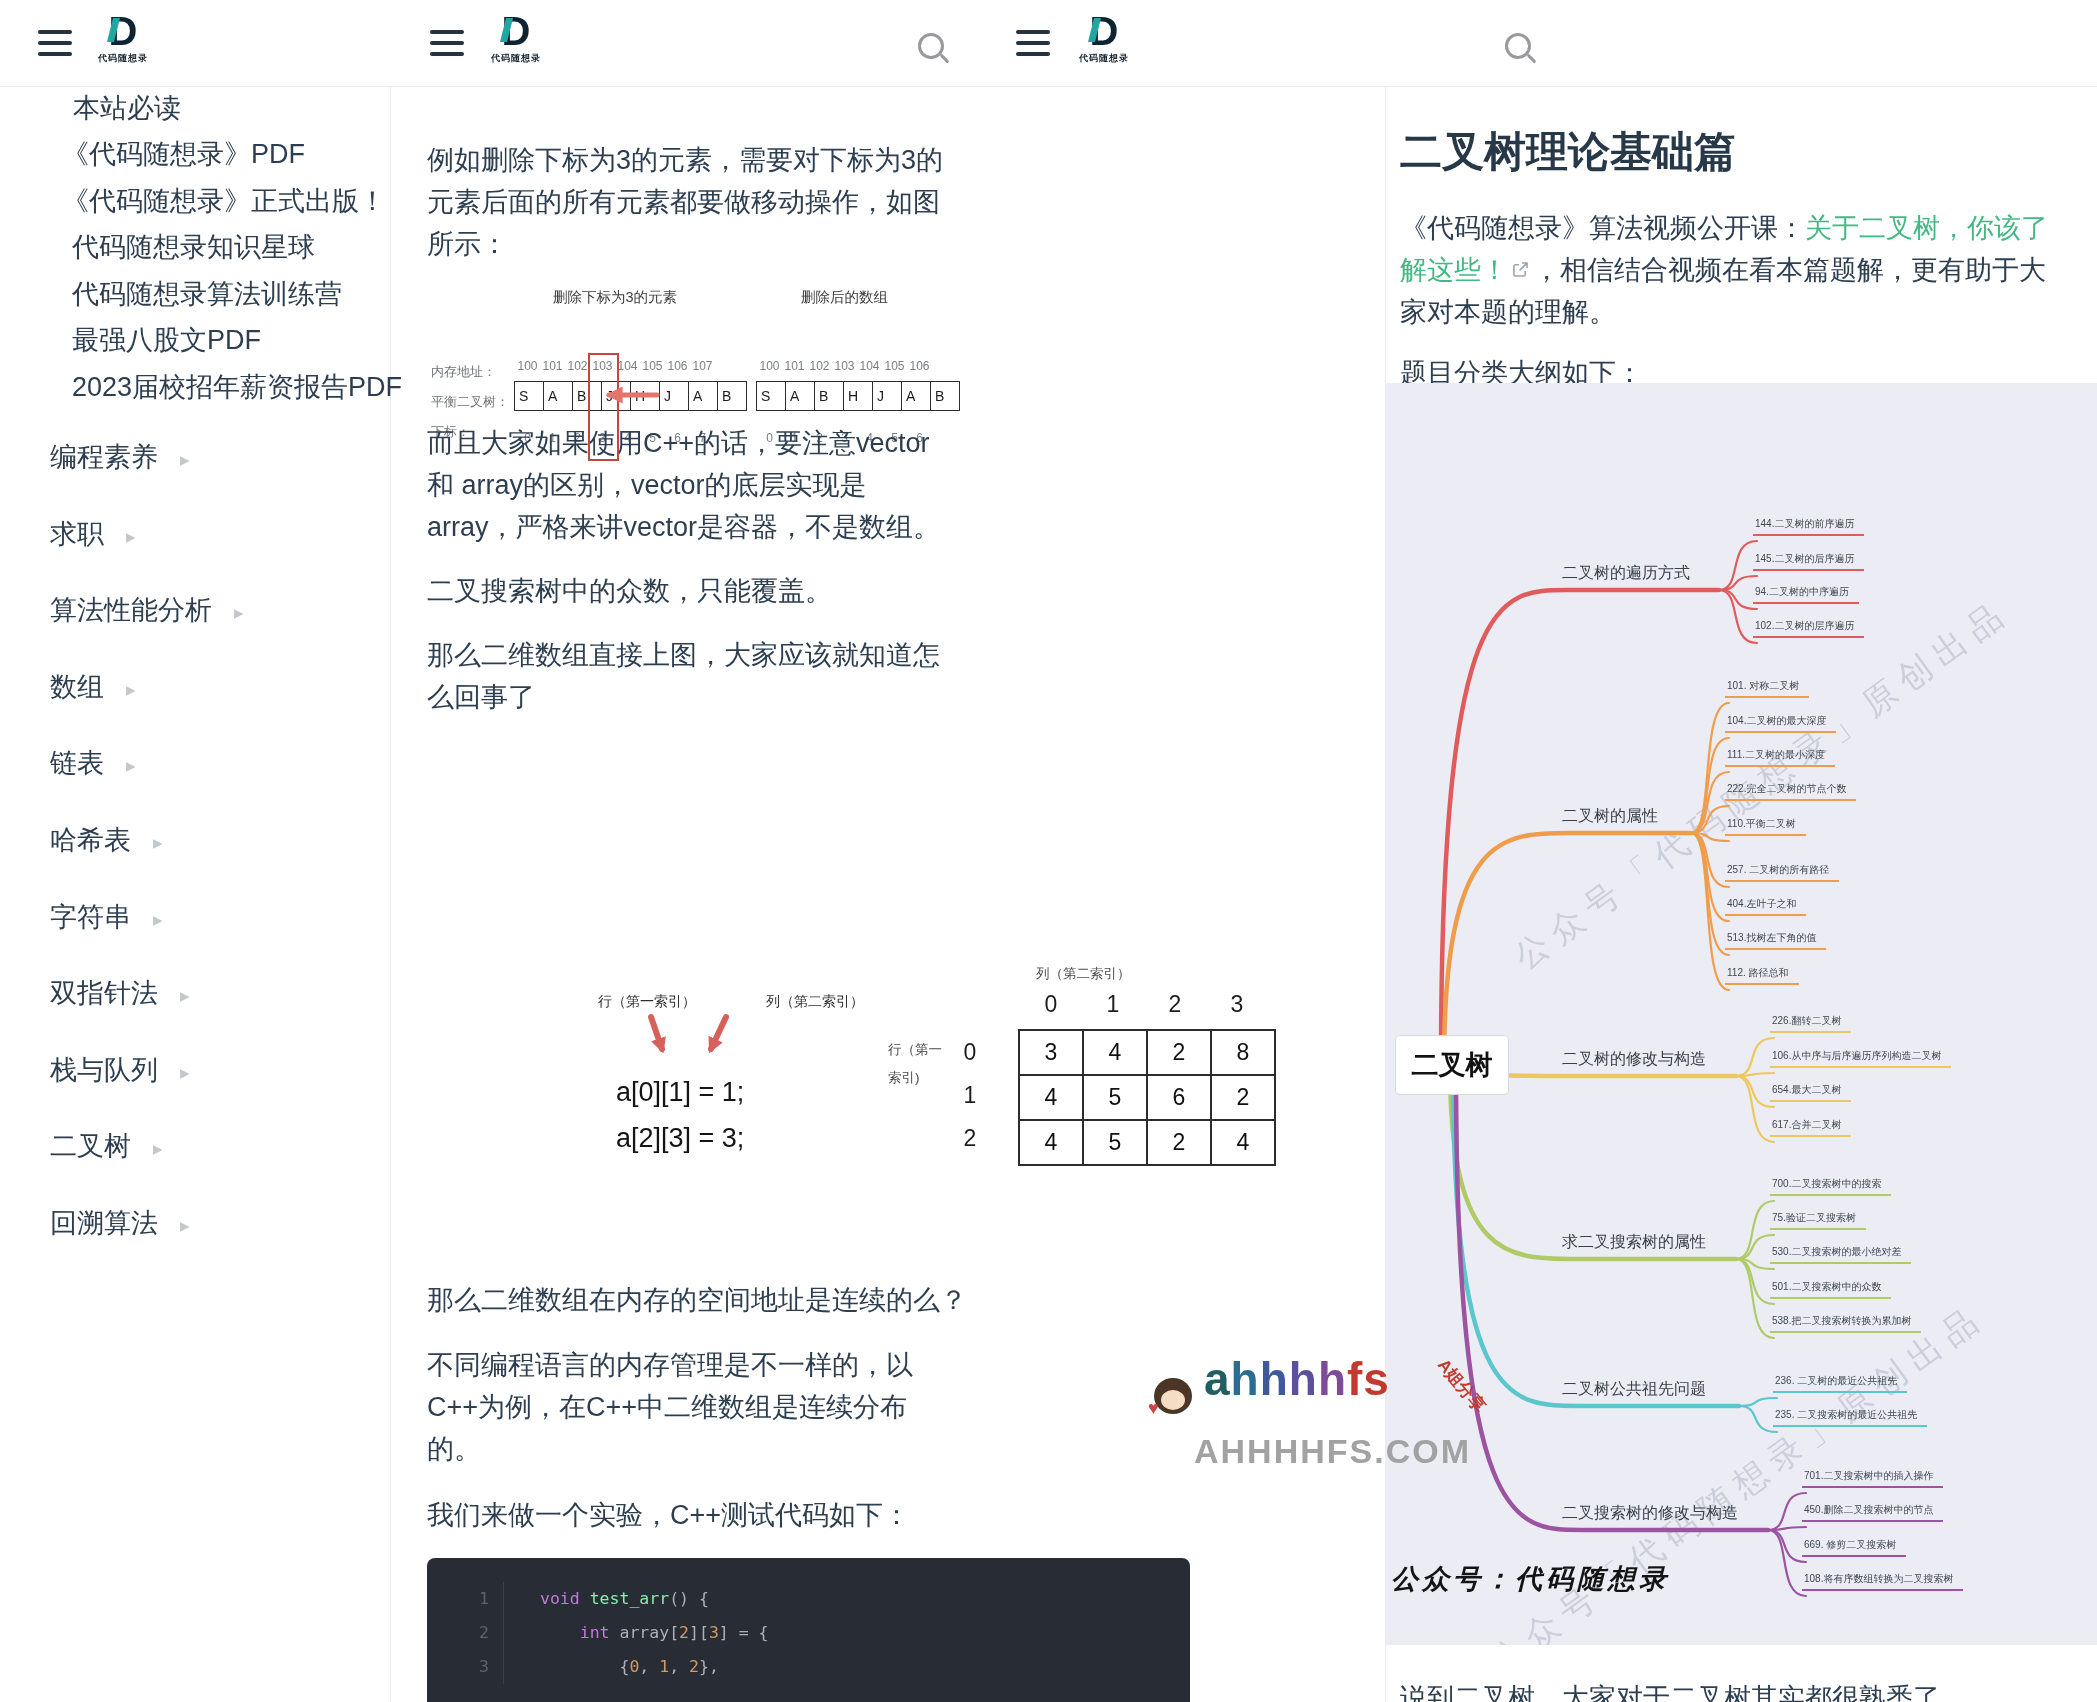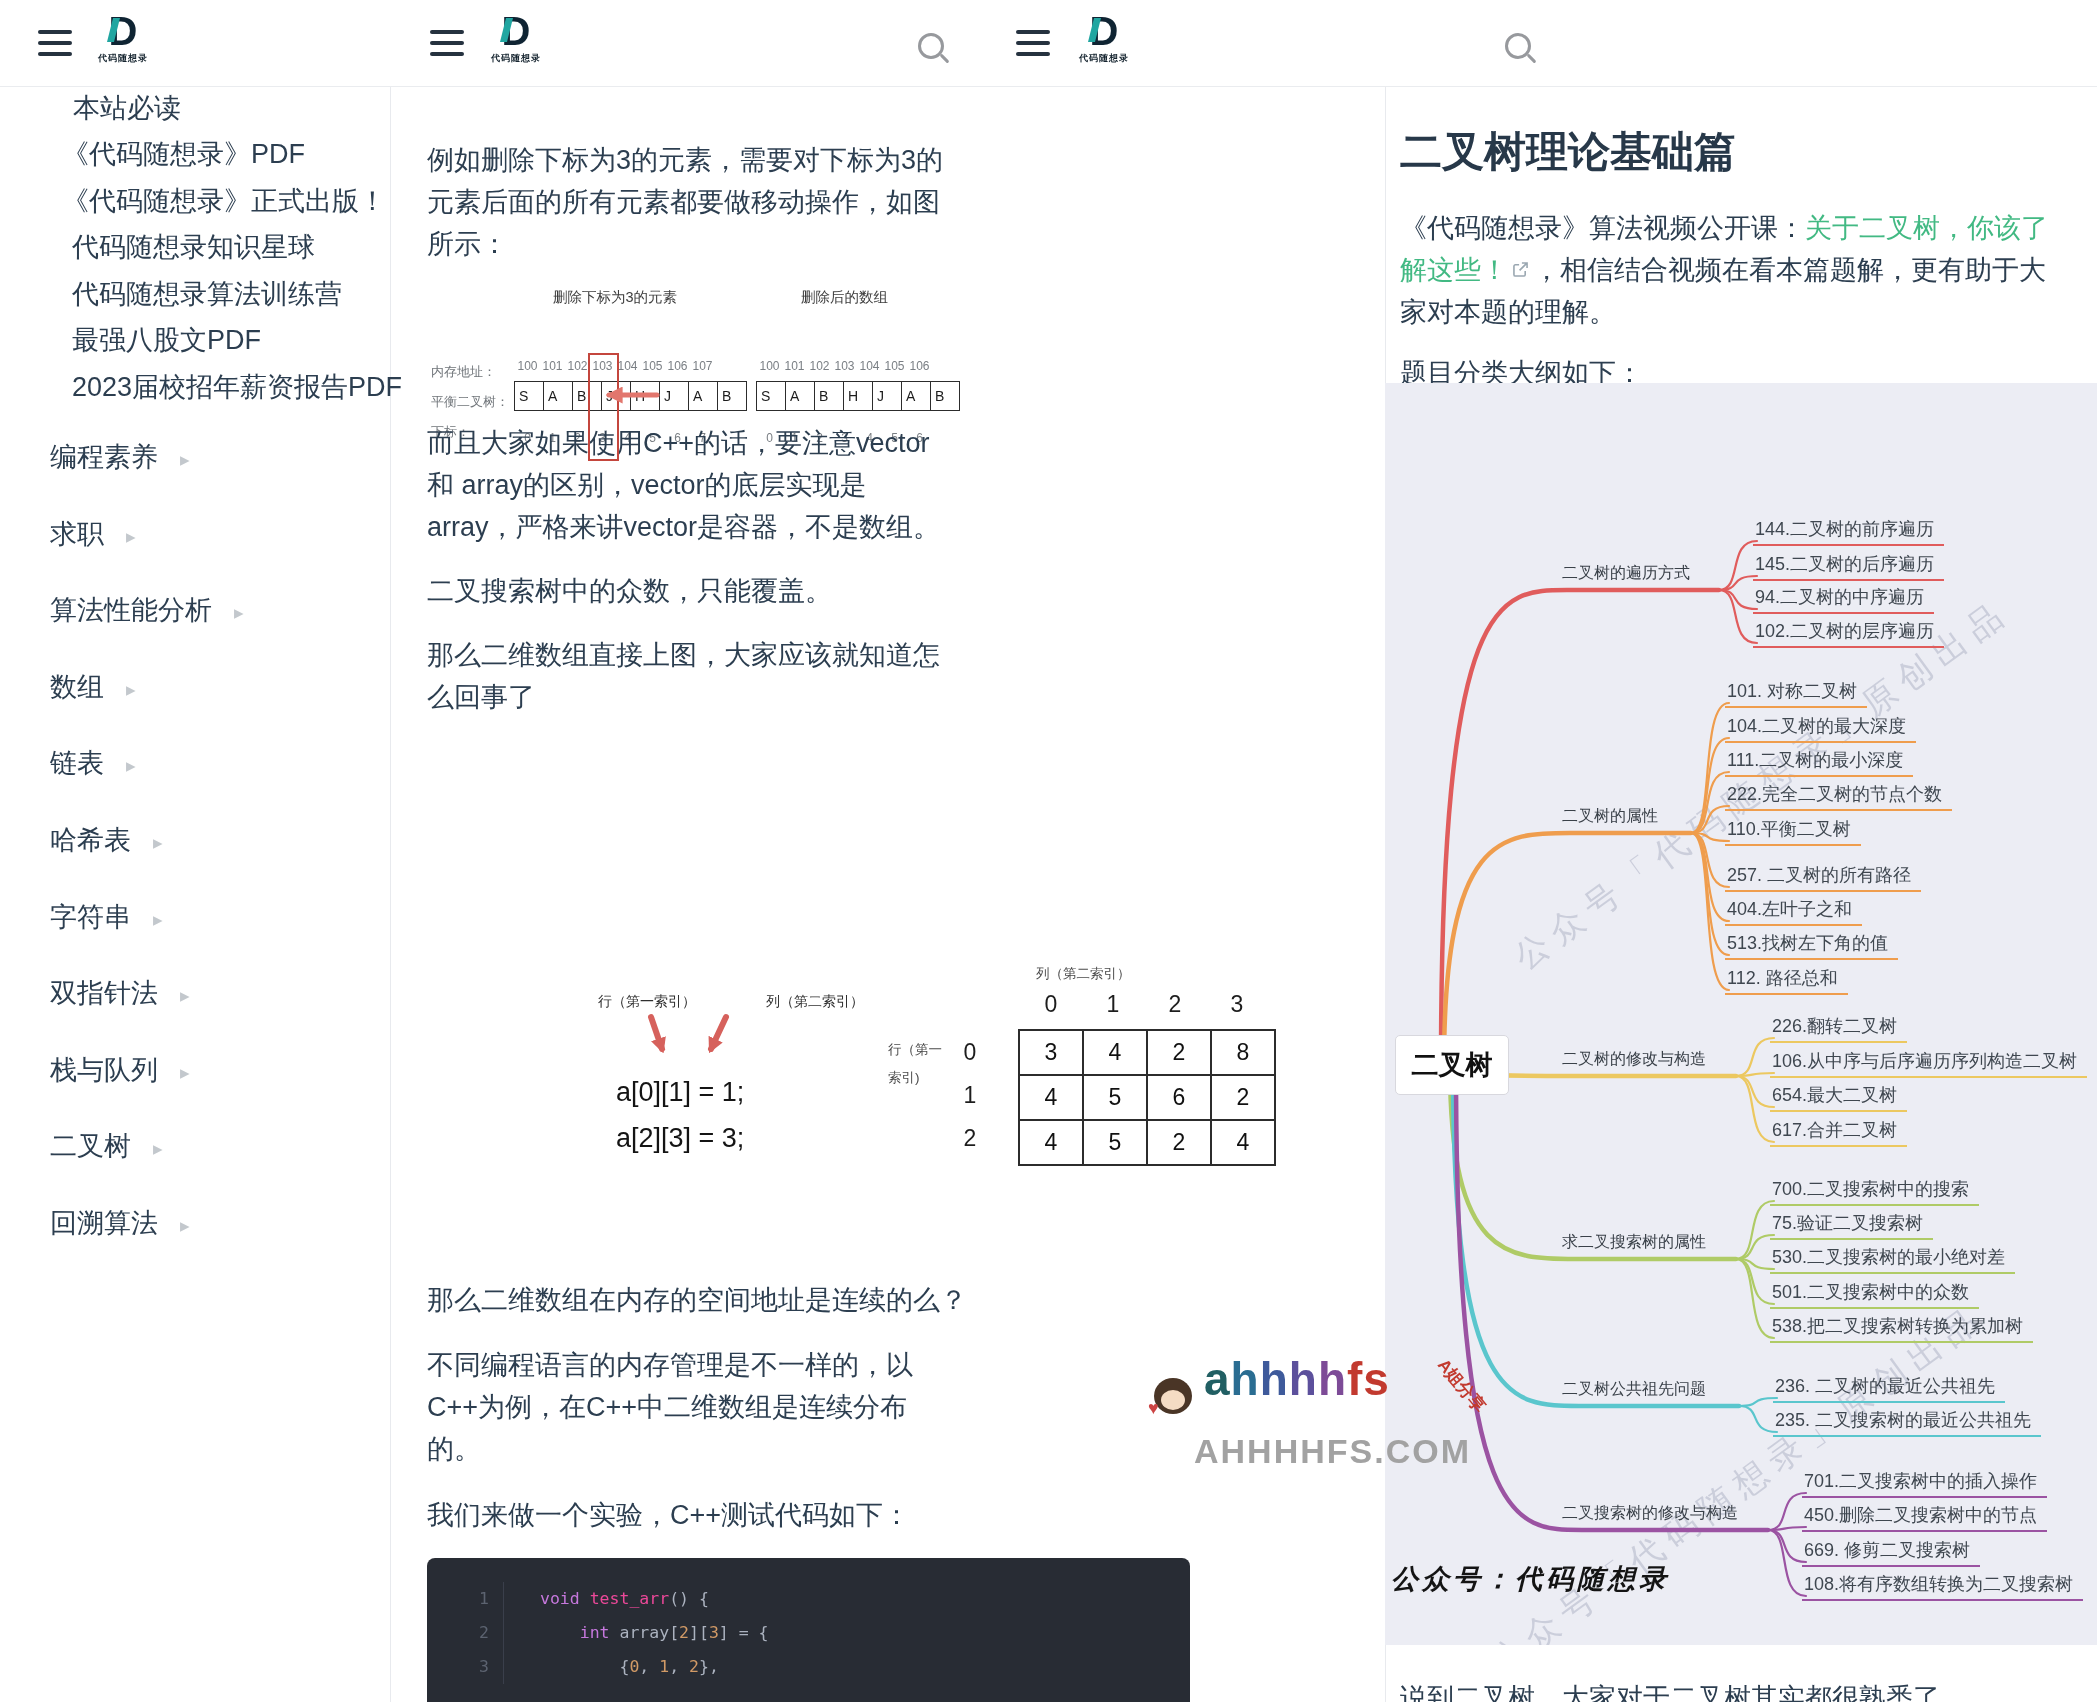--- a/index.html
+++ b/index.html
@@ -42,28 +42,28 @@
   .d2-rownum{position:absolute;width:40px;text-align:center;font-size:23px;color:#1d1d1d}
   .d2-table{position:absolute}
   .d2-tr{display:flex}
   .d2-td{width:62px;height:43px;border:2px solid #2c2c2c;margin-left:-2px;margin-top:-2px;display:flex;align-items:center;justify-content:center;font-size:23px;color:#111;background:#fff;box-sizing:content-box}
   
   .code{position:absolute;left:427px;top:1558px;width:763px;height:160px;background:#282c34;border-radius:8px 8px 0 0;
         font-family:"DejaVu Sans Mono","Liberation Mono",monospace;font-size:16.5px;line-height:34px;padding-top:24px;box-sizing:border-box}
   .code-line{display:flex;white-space:pre}
   .code-num{width:62px;flex:0 0 62px;text-align:right;padding-right:14px;color:#5c6370;border-right:1px solid #3a3f4b}
   .code-src{padding-left:36px}
-  .tk-kw{color:#c678dd}.tk-fn{color:#ec4899}.tk-num{color:#d19a66}.tk-pl{color:#abb2bf}
+  .tk-kw{color:#c678dd}.tk-fn{color:#86efac}.tk-num{color:#d19a66}.tk-pl{color:#abb2bf}
   
   .mindmap{position:absolute;left:1385px;top:383px;width:712px;height:1262px;background:#ecedf4;overflow:hidden}
   .mm-svg{position:absolute;left:0;top:0;z-index:1}
   .mm-root{position:absolute;left:10px;top:652px;width:112px;height:58px;background:#fff;border:1px solid #d8d8de;border-radius:5px;
            display:flex;align-items:center;justify-content:center;font-size:27px;font-weight:700;color:#111;z-index:3}
   .mm-branch-label{position:absolute;left:177px;font-size:16px;color:#3a4149;font-weight:500;white-space:nowrap;z-index:2}
-  .mm-leaf{position:absolute;font-size:18px;color:#3f4750;white-space:nowrap;border-bottom:2px solid;padding:0 10px 3px 2px;z-index:2}
+  .mm-leaf{position:absolute;font-size:10px;color:#3f4750;white-space:nowrap;border-bottom:2px solid;padding:0 10px 3px 2px;z-index:2}
   .mm-wm{position:absolute;font-size:34px;letter-spacing:9px;color:rgba(150,156,180,0.38);white-space:nowrap;transform:rotate(-36deg);transform-origin:left top;z-index:0}
   .mm-script{position:absolute;left:6px;top:1178px;font-size:27px;font-weight:700;font-style:italic;color:#141414;
              font-family:"DejaVu Serif","Liberation Serif",serif;letter-spacing:4px;z-index:2}
   
   .wm-brand{position:absolute;left:1148px;top:1348px;width:380px;height:150px;z-index:10}
   .wm-avatar{position:absolute;left:6px;top:30px;width:42px;height:48px}
   .wm-hair{position:absolute;left:0;top:0;width:38px;height:36px;border-radius:50%;background:#4a3526}
   .wm-face{position:absolute;left:7px;top:12px;width:24px;height:20px;border-radius:50%;background:#f5dcc4}
   .wm-heart{position:absolute;left:-6px;top:20px;color:#cc4444;font-size:18px}
   .wm-word{position:absolute;left:56px;top:4px;font-size:46px;font-weight:800;letter-spacing:1px}

